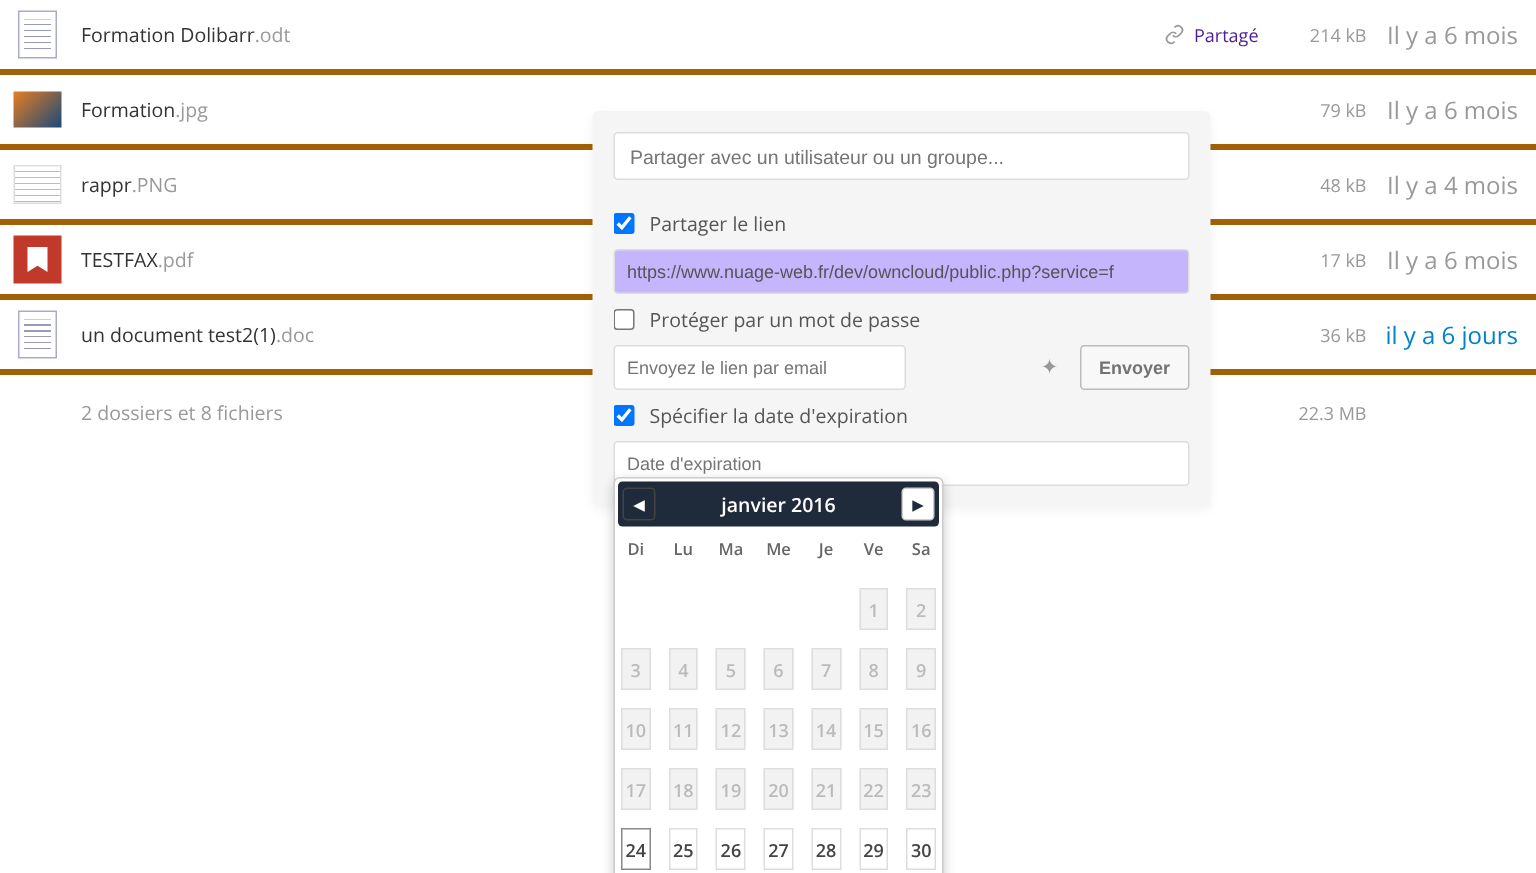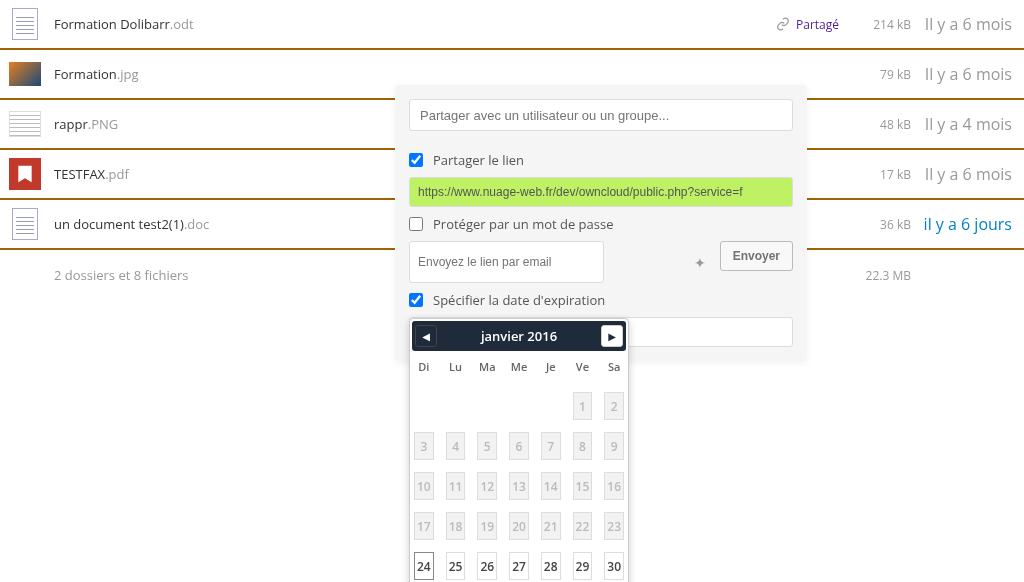--- a/index.html
+++ b/index.html
@@ -1,39 +1,39 @@
 <!DOCTYPE html>
 <html><head>
 <meta charset="utf-8">
 <style>
   * { box-sizing: border-box; margin: 0; padding: 0; }
   body { font-family: 'Open Sans', 'Helvetica Neue', Arial, sans-serif; font-size: 13px; color: #333; background: #fff; width: 1024px; }
-  .row { display: flex; align-items: center; border-bottom: 2px solid #a16207; height: 50px; }
+  .row { display: flex; align-items: center; border-bottom: 4px solid #a16207; height: 50px; }
   .row.no-border { border-bottom: none; }
   .thumb { width: 50px; height: 50px; display: flex; align-items: center; justify-content: center; }
   .thumb-jelly { width: 32px; height: 24px; background: linear-gradient(135deg, #e67e22, #1a4a7a); border: none; display: block; }
   .thumb-rappr { width: 32px; height: 26px; background: repeating-linear-gradient(0deg, #bbb, #bbb 1px, #fff 1px, #fff 4px); border: 1px solid #ddd; display: block; }
   .thumb-pdf { width: 32px; height: 32px; background: #c0392b; display: flex; align-items: center; justify-content: center; }
   .thumb-pdf svg { width: 20px; height: 20px; fill: #fff; }
   .thumb-doc { width: 26px; height: 32px; background: #fff; border: 1px solid #aac; display: flex; align-items: center; justify-content: center; }
   .thumb-doc-lines { width: 18px; height: 20px; background: repeating-linear-gradient(0deg, #99b 0, #99b 1px, transparent 1px, transparent 4px); }
   .fname { flex: 1; color: #333; padding-left: 4px; }
   .fname .ext { color: #999; }
   .shared { display: flex; align-items: center; gap: 6px; color: #4c1d95; font-size: 12px; width: 85px; justify-content: flex-end; }
   .size { width: 80px; text-align: right; color: #999; font-size: 12px; padding-right: 8px; }
   .date { width: 105px; text-align: right; color: #999; font-size: 16px; padding-right: 12px; }
   .date.recent { color: #0082c9; }
   .summary { color: #999; padding-left: 54px; font-size: 13px; }
-  .panel { position: absolute; left: 395px; top: 85px; width: 412px; background: #f5f5f5; border-radius: 4px; padding: 14px; box-shadow: 0 2px 8px rgba(0,0,0,0.05); z-index: 5; }
+  .panel { position: absolute; left: 395px; top: 74px; width: 412px; background: #f5f5f5; border-radius: 4px; padding: 14px; box-shadow: 0 2px 8px rgba(0,0,0,0.05); z-index: 5; }
   .share-inp { width: 100%; height: 32px; border: 1px solid #ddd; border-radius: 3px; padding: 0 10px; font-size: 13px; color: #888; background: #fff; margin-bottom: 20px; }
   .opt { display: flex; align-items: center; gap: 10px; margin-bottom: 8px; color: #555; font-size: 13px; }
   .opt input[type=checkbox] { width: 14px; height: 14px; }
-  .url-inp { width: 100%; height: 30px; border: 1px solid #ddd; border-radius: 3px; padding: 0 8px; font-size: 12px; color: #555; background: #bef264; margin-bottom: 8px; }
+  .url-inp { width: 100%; height: 30px; border: 1px solid #ddd; border-radius: 3px; padding: 0 8px; font-size: 12px; color: #555; background: #c4b5fd; margin-bottom: 8px; }
   .email-row { display: flex; gap: 6px; margin-bottom: 8px; }
-  .email-inp { flex: 1; height: 42px; border: 1px solid #ddd; background: #fff; border-radius: 3px; padding: 0 30px 0 8px; font-size: 12px; color: #888; position: relative; }
+  .email-inp { flex: 1; height: 30px; border: 1px solid #ddd; background: #fff; border-radius: 3px; padding: 0 30px 0 8px; font-size: 12px; color: #888; position: relative; }
   .email-wrap { flex: 1; position: relative; }
   .email-star { position: absolute; right: 8px; top: 50%; transform: translateY(-50%); color: #999; font-size: 14px; }
   .send-btn { height: 30px; padding: 0 12px; border: 1px solid #bbb; background: #f8f8f8; border-radius: 3px; color: #737373; font-size: 12px; cursor: pointer; font-weight: 600; }
   .exp-inp { width: 100%; height: 30px; border: 1px solid #ddd; background: #fff; border-radius: 3px; padding: 0 8px; font-size: 12px; color: #8b5cf6; }
   .cal { position: absolute; left: 409px; top: 318px; width: 220px; background: #fff; border: 1px solid #ccc; border-radius: 4px; padding: 2px; z-index: 10; box-shadow: 0 3px 8px rgba(0,0,0,0.2); }
   .cal-head { background: #1f2a3a; color: #fff; height: 30px; display: flex; align-items: center; justify-content: space-between; border-radius: 3px; padding: 0 3px; }
   .cal-nav { width: 22px; height: 22px; background: #1f2a3a; border: 1px solid #444; border-radius: 3px; display: flex; align-items: center; justify-content: center; font-size: 10px; cursor: pointer; color: #fff; }
   .cal-nav.next { background: #fff; color: #1f2a3a; border: 1px solid #ccc; }
   .cal-title { font-weight: 600; font-size: 13px; }
   .cal-grid { display: grid; grid-template-columns: repeat(7, 1fr); gap: 12px; padding: 2px; }

